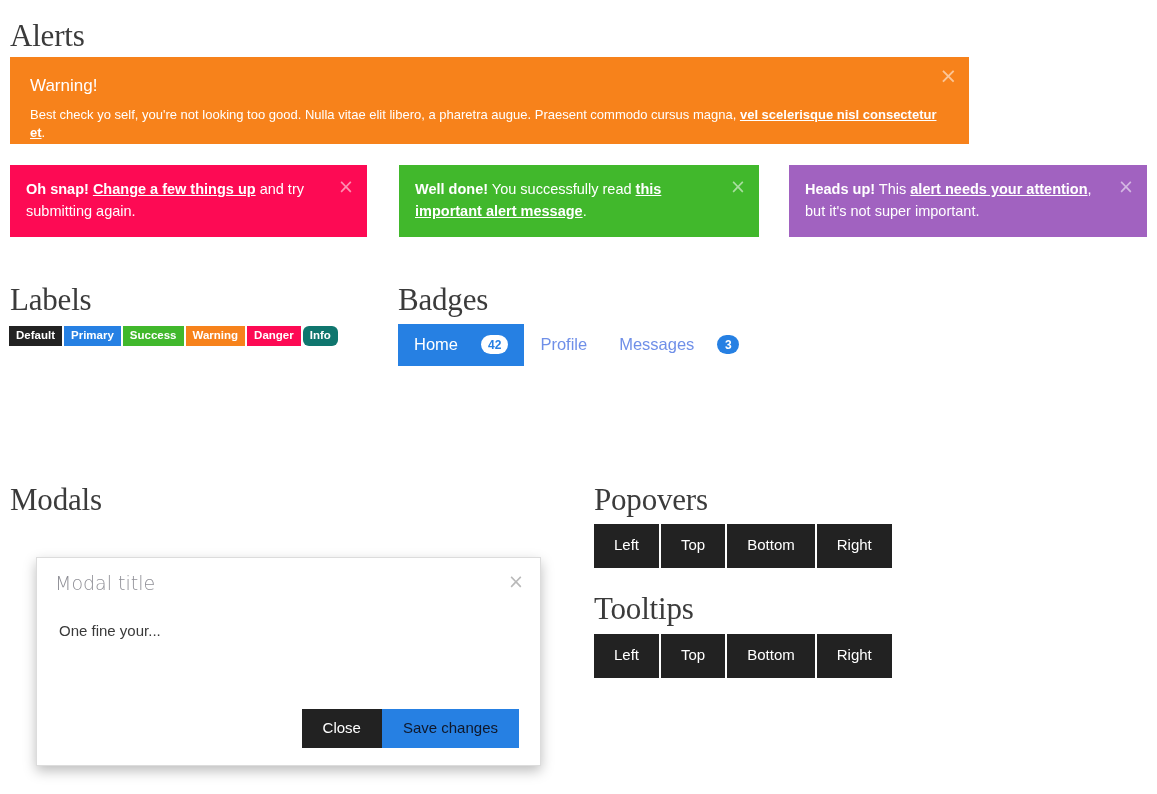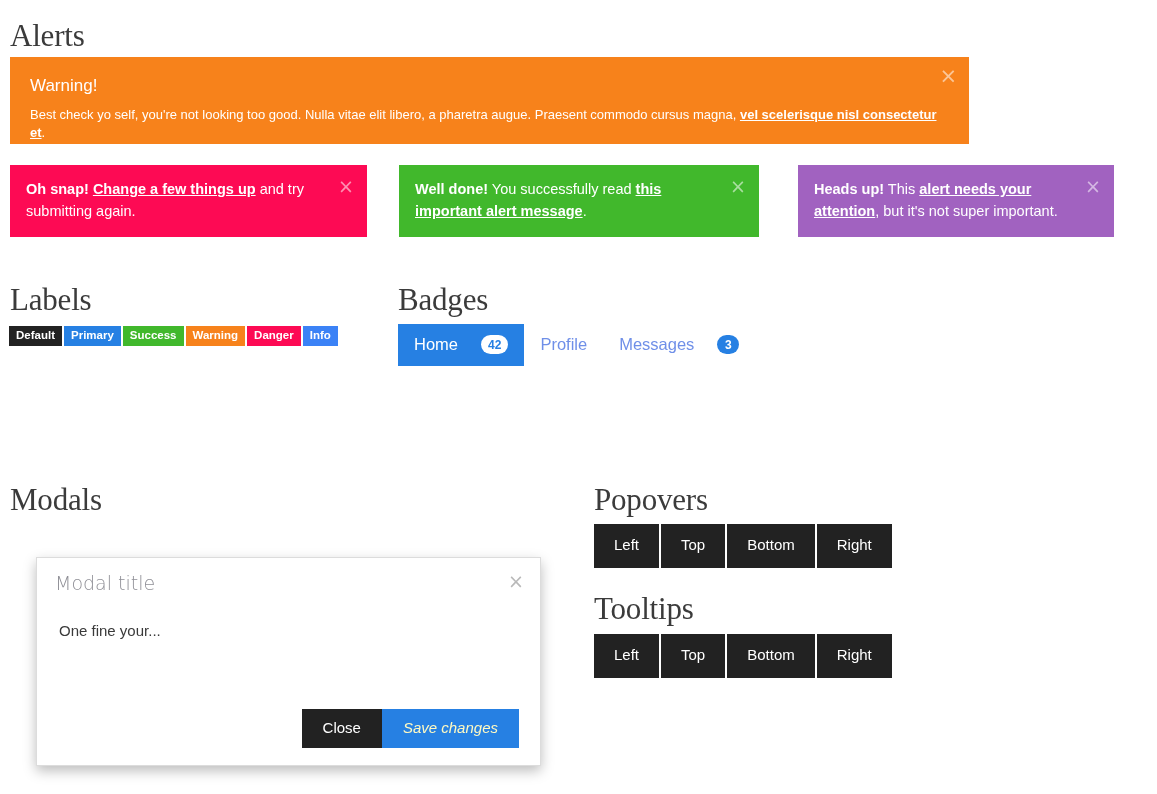--- a/index.html
+++ b/index.html
@@ -69,21 +69,21 @@
   #alert-warning .alert-body { font-size: 13px; display: block; }
 
   .alert-sm {
     height: 72px;
     padding: 14px 46px 0 16px;
     font-size: 14.5px;
     line-height: 1.5;
   }
   #alert-danger  { left: 10px;  top: 165px; width: 357px; background: #fd0a54; }
   #alert-success { left: 399px; top: 165px; width: 360px; background: #41b82c; }
-  #alert-info    { left: 789px; top: 165px; width: 316px; background: #a162c0; margin-left: 9px; }
+  #alert-info    { left: 789px; top: 165px; width: 358px; background: #a162c0; }
   .alert-sm .close-x { top: 12px; right: 13px; font-size: 19px; }
 
   
   #labels-title { left: 10px; top: 284px; }
   #labels-row {
     position: absolute;
     left: 9px; top: 326px;
     display: flex;
     gap: 2px;
   }
@@ -184,21 +184,21 @@
   .btn {
     border: none;
     font-family: "Liberation Sans", sans-serif;
     font-size: 15px;
     padding: 11px 21px 12px 21px;
     cursor: pointer;
     line-height: 1.1;
     white-space: nowrap;
   }
   .btn-dark    { background: #222222; color: #ffffff; }
-  .btn-primary { background: #2680e3; color: #fef9c3; font-style: italic; }
+  .btn-primary { background: #2680e3; color: #0f172a; }
 
   
   #popovers-title { left: 594px; top: 484px; }
   #popovers-row  { position: absolute; left: 594px; top: 524px; display: flex; gap: 2px; }
   #tooltips-title { left: 594px; top: 593px; }
   #tooltips-row  { position: absolute; left: 594px; top: 634px; display: flex; gap: 2px; }
   .btn-dir {
     background: #222222;
     color: #ffffff;
     border: none;
@@ -239,21 +239,21 @@
     <span class="close-x">×</span>
   </div>
 
   <h1 class="section-title" id="labels-title">Labels</h1>
   <div id="labels-row">
       <span class="label-badge" style="background: rgb(34, 34, 34);">Default</span>
       <span class="label-badge" style="background: rgb(38, 128, 227);">Primary</span>
       <span class="label-badge" style="background: rgb(65, 184, 44);">Success</span>
       <span class="label-badge" style="background: rgb(247, 130, 27);">Warning</span>
       <span class="label-badge" style="background: rgb(253, 10, 84);">Danger</span>
-      <span class="label-badge" style="background: #3b82f6;">Info</span>
+      <span class="label-badge" style="background: #0f766e; border-radius: 6px;">Info</span>
     </div>
 
   <h1 class="section-title" id="badges-title">Badges</h1>
   <div id="badges-row">
       <div class="nav-pill active">
         <span>Home</span>
         <span class="badge-count">42</span>
       </div>
       <div class="nav-pill">
         <span>Profile</span>

